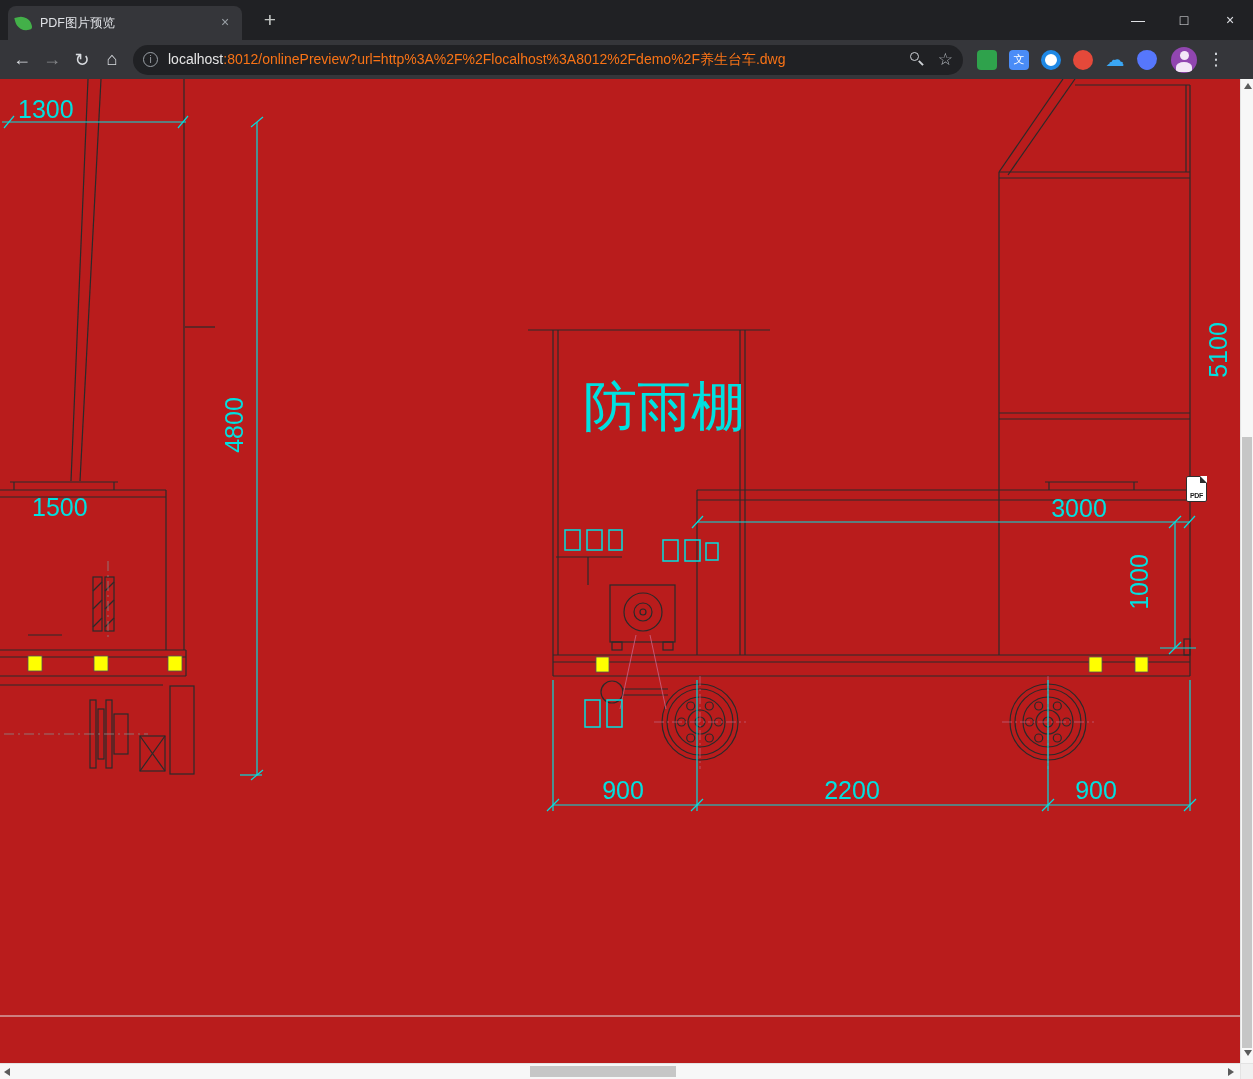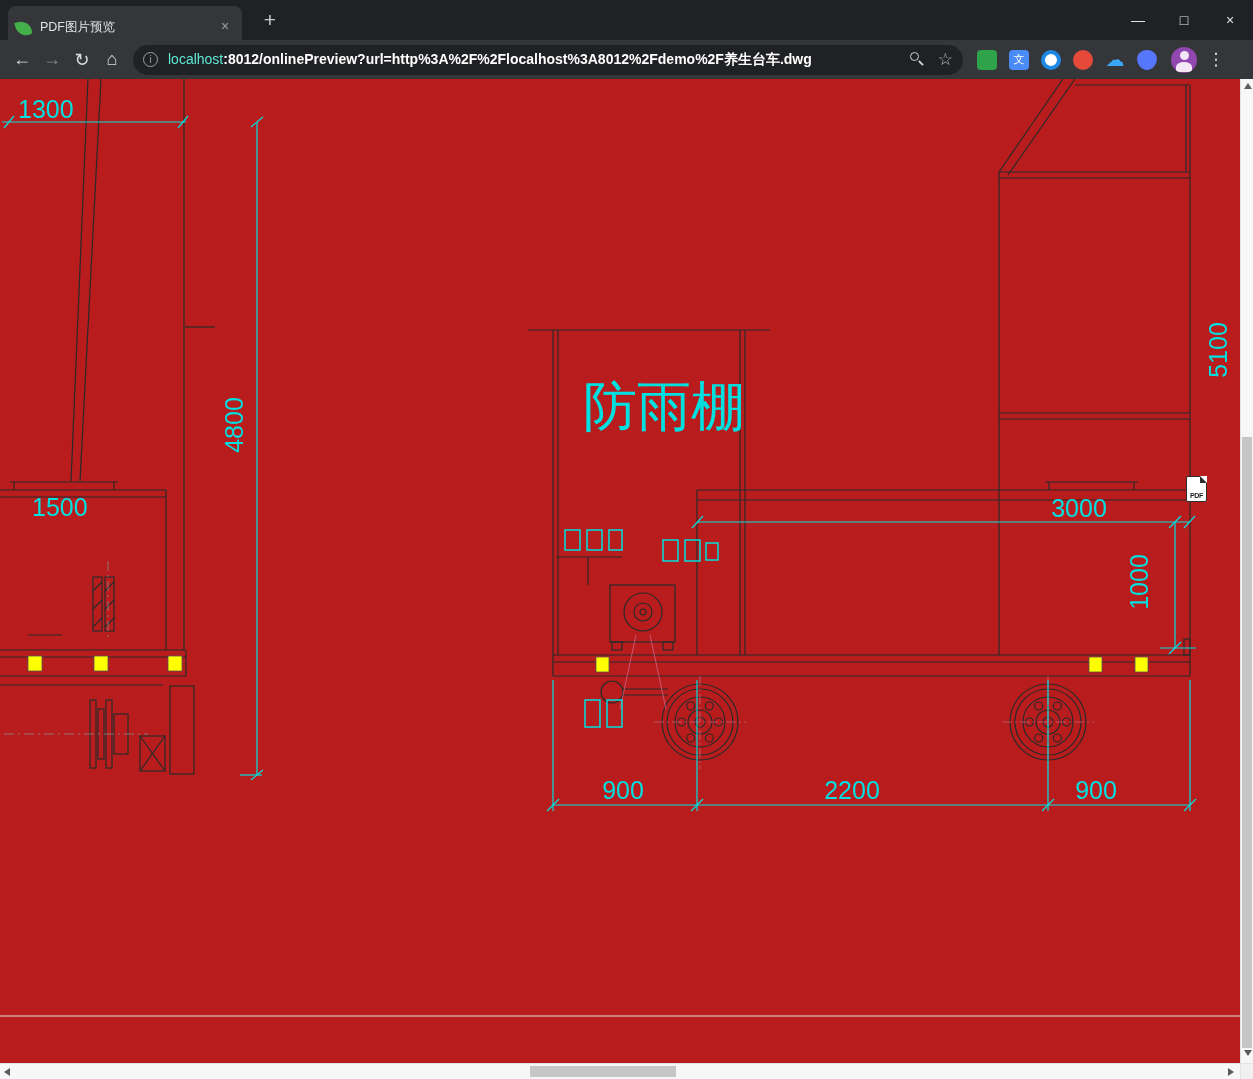--- a/index.html
+++ b/index.html
@@ -9,21 +9,21 @@
     background:#ffffff;
     font-family:"Liberation Sans", sans-serif;
     -webkit-font-smoothing:antialiased;
   }
   .window { width:1253px; height:1079px; display:flex; flex-direction:column; }
 
   
   .tabbar { height:40px; background:#202124; position:relative; display:flex; align-items:flex-end; flex:0 0 auto; }
   .tab {
     margin-left:8px; width:234px; height:34px; background:#35363a;
-    border-radius:8px 8px 0 0; display:flex; align-items:flex-end; padding:4px 8px;
+    border-radius:8px 8px 0 0; display:flex; align-items:center; padding:14px 8px;
   }
   .favicon {
     width:15px; height:15px; background:#43b049; flex:0 0 auto;
     border-radius:2% 75% 20% 75%; transform:rotate(-15deg);
   }
   .tab-title { color:#dfe1e5; font-size:12.5px; flex:1; margin-left:9px; white-space:nowrap; overflow:hidden; }
   .tab-close { color:#9aa0a6; width:18px; height:18px; line-height:17px; text-align:center; font-size:14px; border-radius:50%; }
   .newtab { color:#c4c7c5; font-size:21px; margin:0 0 5px 14px; width:28px; height:28px; line-height:26px; text-align:center; }
   .win-controls { position:absolute; right:0; top:0; height:40px; display:flex; }
   .wc { width:46px; height:40px; color:#dfe1e5; display:flex; align-items:center; justify-content:center; font-size:14px; }
@@ -32,22 +32,22 @@
   .toolbar { height:39px; background:#35363a; display:flex; align-items:center; padding:0 7px; flex:0 0 auto; }
   .navbtn { width:30px; height:30px; color:#d8dbdf; font-size:18px; display:flex; align-items:center; justify-content:center; flex:0 0 auto; }
   .navbtn.dim { color:#87898c; }
   .urlbar {
     width:830px; height:30px; background:#202124; border-radius:15px;
     display:flex; align-items:center; padding:0 10px; margin-left:6px; flex:0 0 auto; overflow:hidden;
   }
   .info-icon { width:15px; height:15px; border:1.2px solid #9aa0a6; border-radius:50%; color:#9aa0a6;
     font-size:10px; line-height:13px; text-align:center; flex:0 0 auto; }
   .url-text { font-size:14px; margin-left:10px; white-space:nowrap; overflow:hidden; flex:1; }
-  .url-host { color:#5eead4; }
-  .url-path { color:#ffffff;font-weight:bold; }
+  .url-host { color:#e5e5e5; }
+  .url-path { color:#f97316; }
   .zoom-icon { position:relative; width:17px; height:17px; flex:0 0 auto; margin-right:12px; }
   .zoom-icon i { position:absolute; width:9px; height:9px; border:1.8px solid #ccd0d4; border-radius:50%; left:1px; top:1px; display:block; }
   .zoom-icon b { position:absolute; width:6px; height:1.8px; background:#ccd0d4; transform:rotate(45deg); left:9px; top:11px; display:block; }
   .star { color:#b6bbc1; font-size:17px; flex:0 0 auto; }
   .ext-row { display:flex; align-items:center; gap:12px; margin-left:14px; flex:0 0 auto; }
   .ext { width:20px; height:20px; display:inline-flex; align-items:center; justify-content:center; border-radius:4px; font-size:11px; }
   .ext-green { background:#2fa24c; }
   .ext-translate { background:#4a8cf7; color:#fff; }
   .ext-ring { width:20px; height:20px; border:4px solid #1e88e5; border-radius:50%; background:#fff; }
   .ext-red { background:#e5493a; border-radius:50%; }

